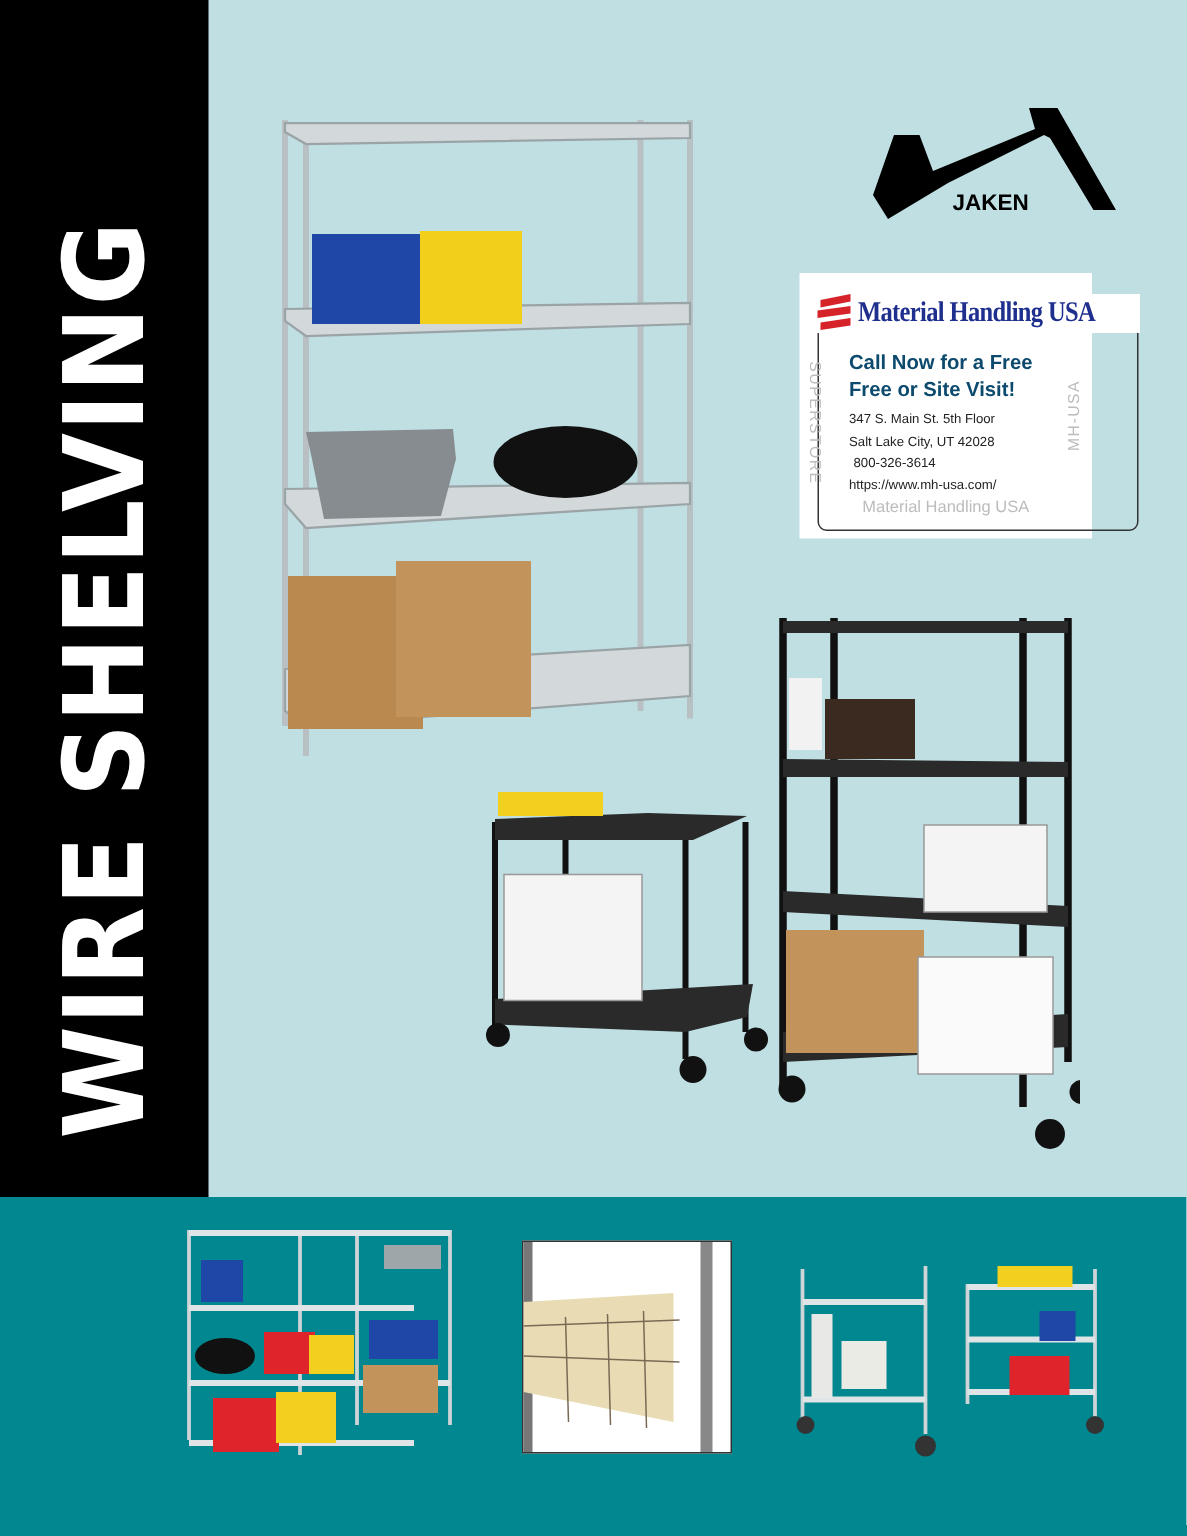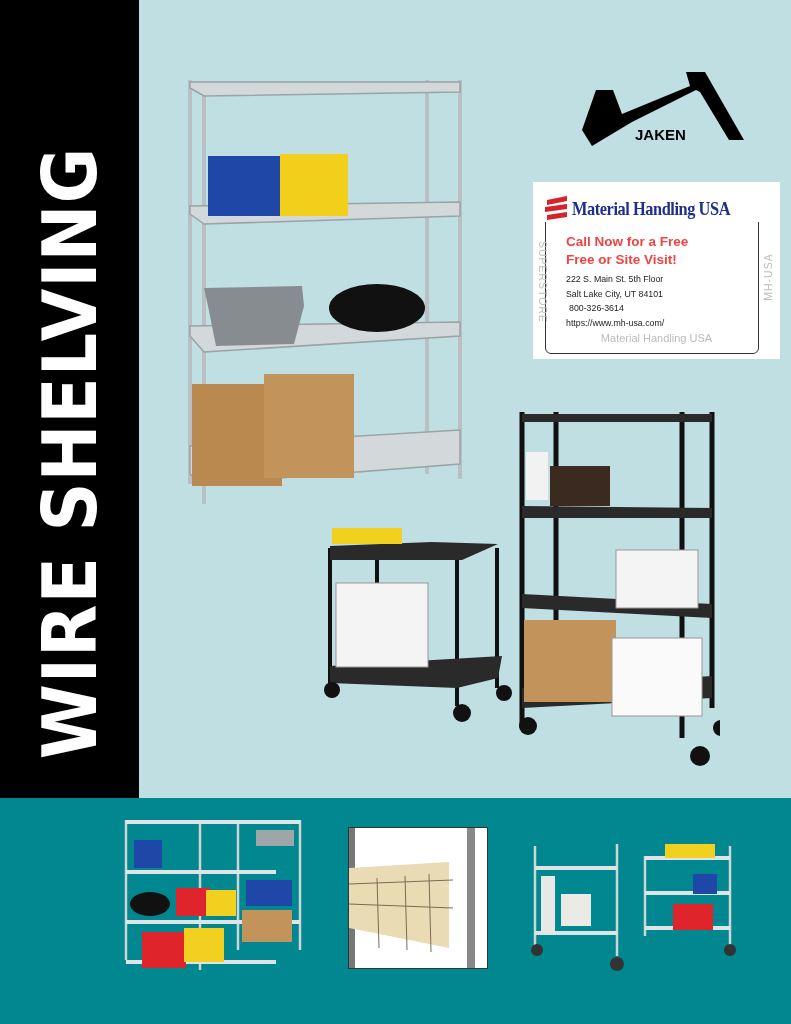--- a/index.html
+++ b/index.html
@@ -3,26 +3,26 @@
 <meta charset="utf-8">
 <style>
   html,body{margin:0;padding:0;}
   body{width:791px;height:1024px;position:relative;overflow:hidden;background:#bfdfe3;font-family:"Liberation Sans",sans-serif;}
   .side{position:absolute;left:0;top:0;width:139px;height:798px;background:#000;}
   .side-title{position:absolute;left:70px;top:453px;transform:translate(-50%,-50%) rotate(-90deg);white-space:nowrap;color:#fff;font-family:"DejaVu Sans",sans-serif;font-weight:bold;font-size:74px;letter-spacing:1px;transform-origin:center;}
   .side-title span{display:inline-block;transform:scaleX(0.92);}
   .bottom{position:absolute;left:0;top:798px;width:791px;height:226px;background:#00878f;}
   .logo{position:absolute;left:582px;top:72px;width:162px;height:74px;text-decoration:underline;}
   .logo svg{width:100%;height:100%;}
-  .card{position:absolute;left:533px;top:182px;width:247px;height:177px;background:#fff;}
+  .card{position:absolute;left:533px;top:182px;width:195px;height:177px;background:#fff;}
   .card-frame{position:absolute;left:12px;top:20px;width:212px;height:150px;border:1.5px solid #333;border-radius:6px;}
   .card-head{position:absolute;left:10px;top:14px;display:flex;align-items:center;background:#fff;padding-right:4px;}
   .stripes{width:26px;height:26px;margin-right:3px;}
   .brand{font-family:"Liberation Serif",serif;font-weight:bold;color:#1f2f8e;font-size:19px;letter-spacing:-0.5px;transform:scaleX(0.86);transform-origin:left;white-space:nowrap;}
-  .cta{position:absolute;left:33px;top:51px;font-weight:bold;color:#ef4444;font-size:13.5px;line-height:18px;}
+  .cta{position:absolute;left:33px;top:51px;font-weight:bold;color:#0c4a6e;font-size:13.5px;line-height:18px;}
   .addr{position:absolute;left:33px;top:90px;font-size:8.8px;color:#222;line-height:14.5px;}
   .vert-l{position:absolute;left:4px;top:100px;transform:translate(0,-50%) rotate(90deg);color:#bcbcbc;font-size:10.5px;letter-spacing:1px;transform-origin:center;width:100px;text-align:center;margin-left:-44px;}
   .vert-r{position:absolute;right:12px;top:95px;transform:translate(50%,-50%) rotate(-90deg);color:#bcbcbc;font-size:10.5px;letter-spacing:1px;transform-origin:center;}
   .card-foot{position:absolute;left:0;width:100%;top:150px;text-align:center;color:#bcbcbc;font-size:11px;}
   .photo{position:absolute;}
   .insert{position:absolute;left:348px;top:827px;width:138px;height:140px;background:#fff;border:1px solid #333;}
 </style>
 </head>
 <body>
 
@@ -47,22 +47,22 @@
     </svg>
     <span class="brand">Material Handling USA</span>
   </div>
   <div class="vert-l">SUPERSTORE</div>
   <div class="vert-r">MH-USA</div>
   <div class="cta">
     <div>Call Now for a Free</div>
     <div>Free or Site Visit!</div>
   </div>
   <div class="addr">
-    <div>222 S. Main St. 5th Floor</div>
-    <div>Salt Lake City, UT 84101</div>
+    <div>347 S. Main St. 5th Floor</div>
+    <div>Salt Lake City, UT 42028</div>
     <div style="padding-left:3px">800-326-3614</div>
     <div>https://www.mh-usa.com/</div>
   </div>
   <div class="card-foot">Material Handling USA</div>
 </div>
 
 <svg class="photo" style="left:182px;top:74px;width:285px;height:434px" viewBox="0 0 285 434">
   <g stroke="#b9c0c3" stroke-width="4" fill="none">
     <line x1="8" y1="6" x2="8" y2="410"></line>
       <line x1="22" y1="10" x2="22" y2="430"></line>

